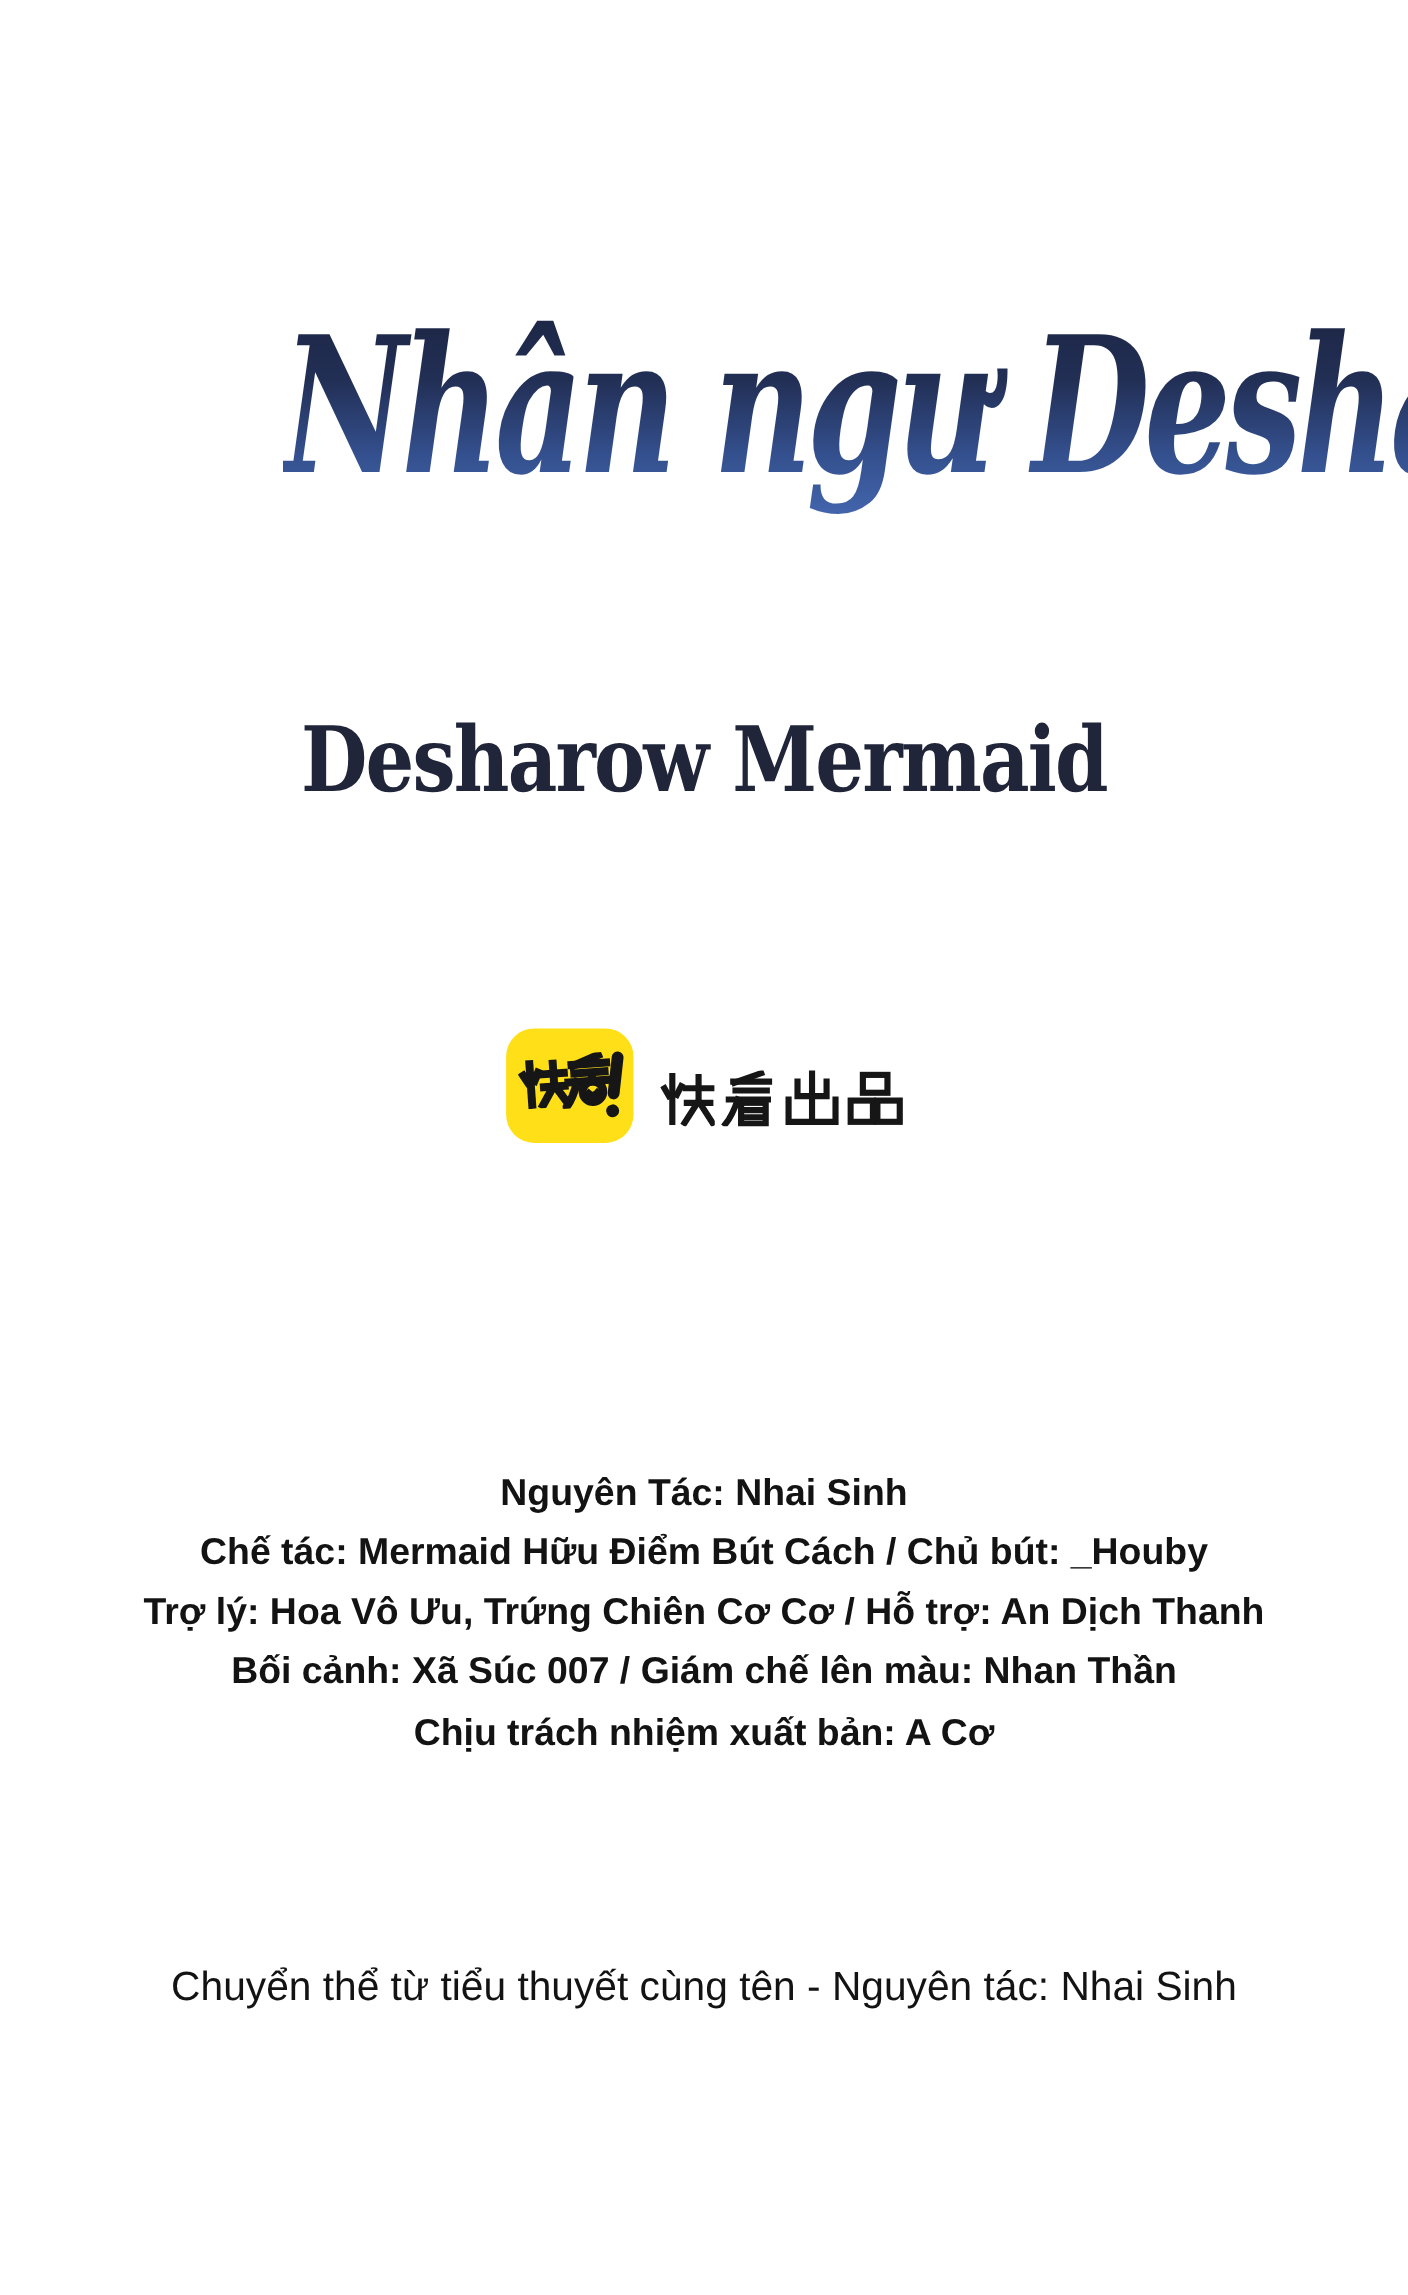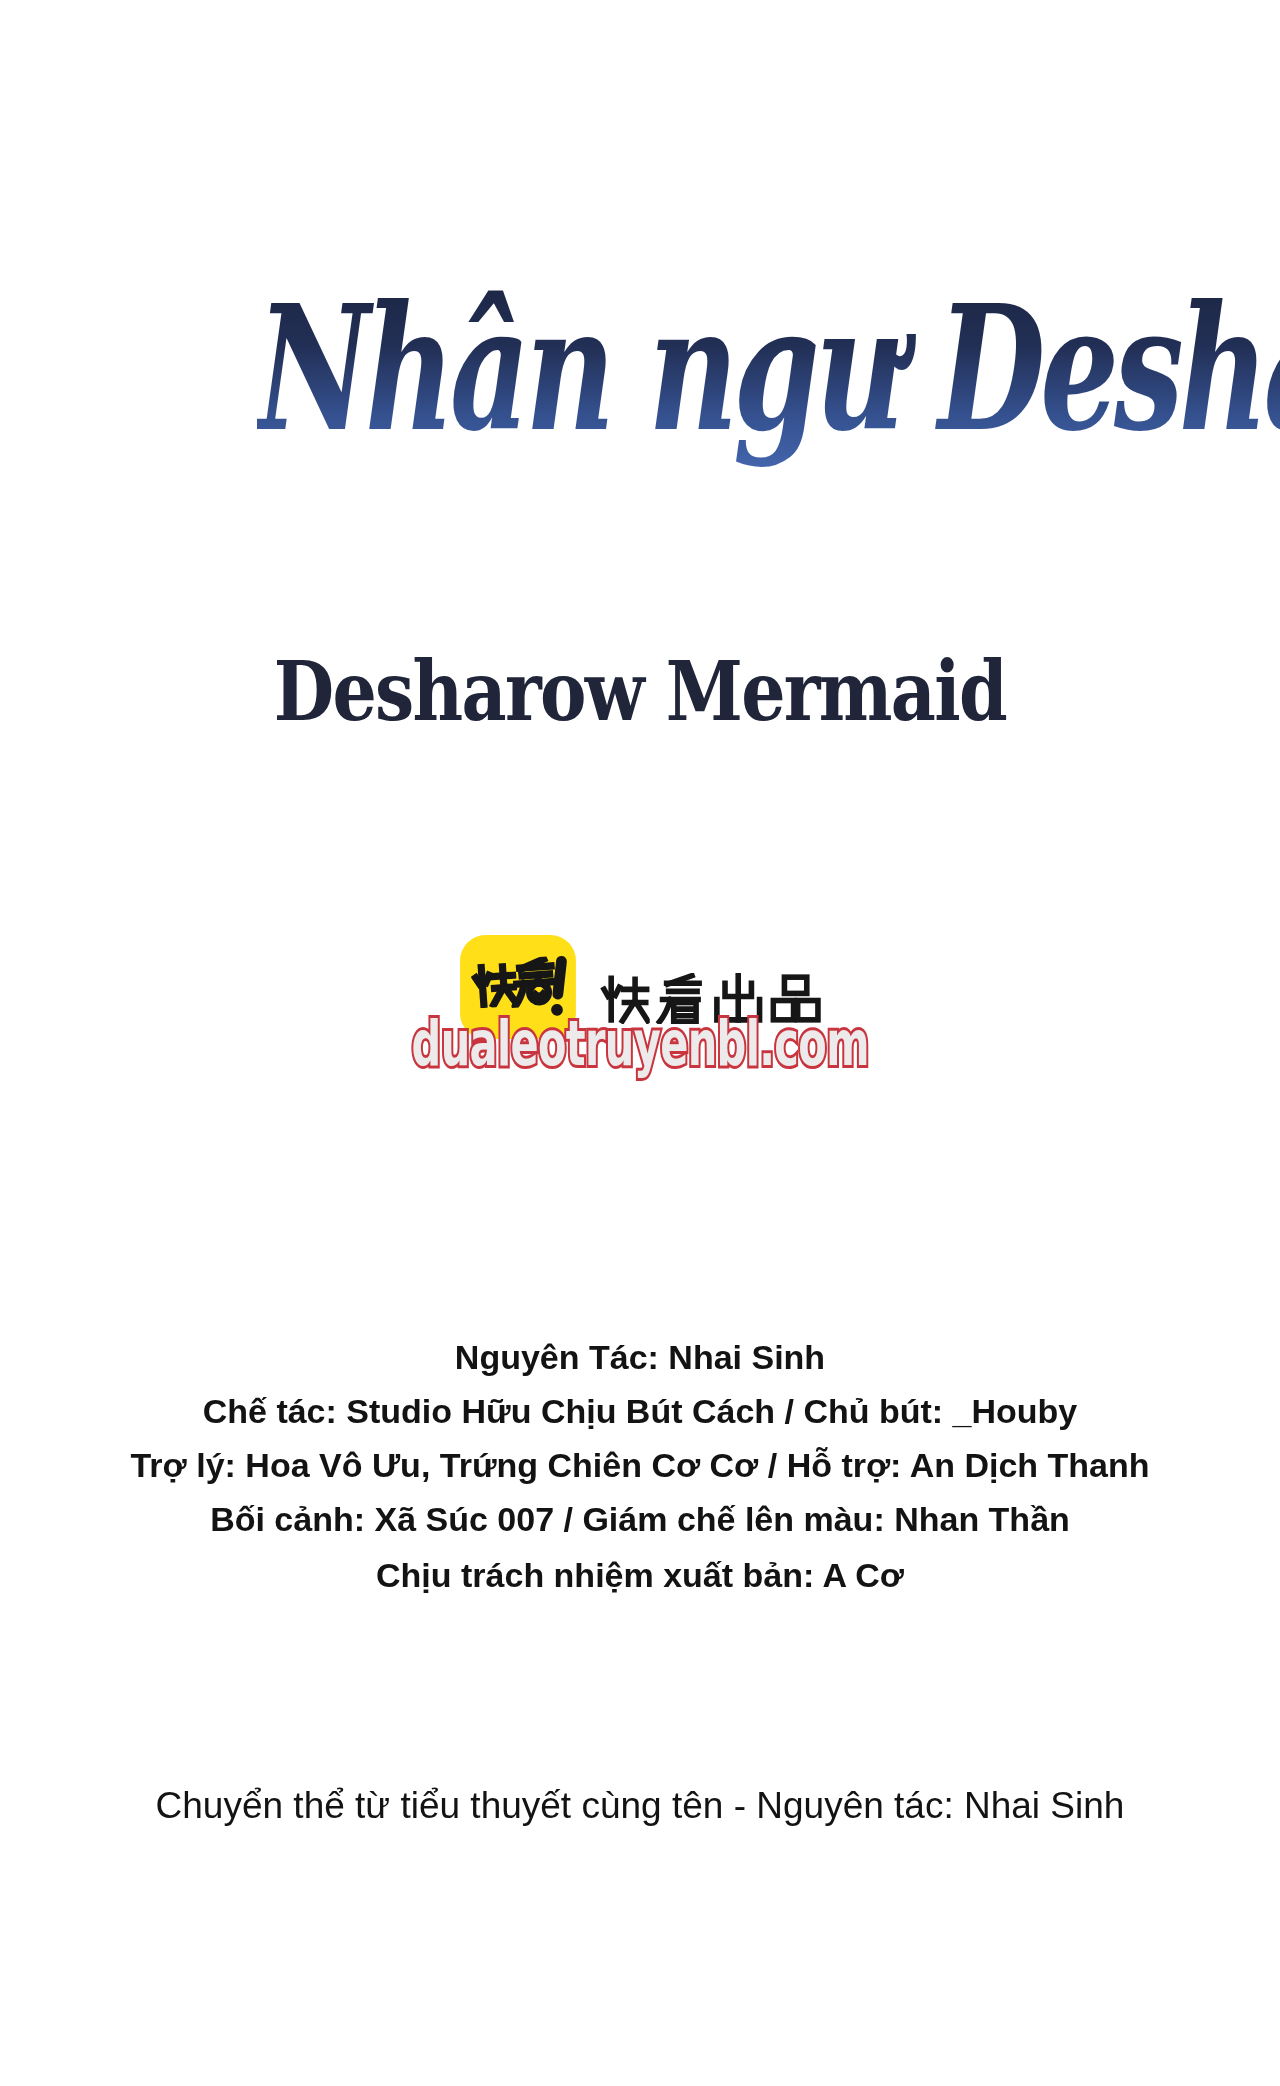--- a/index.html
+++ b/index.html
@@ -143,27 +143,24 @@
     <svg class="cjk-label-svg" width="222" height="55" viewBox="0 0 236 58" role="img" aria-label="快看出品">
       <g stroke="#161616" fill="none" stroke-linecap="square" stroke-width="11">
         <use href="#g-kuai" x="0" y="2" width="54" height="54"></use>
         <use href="#g-kan" x="60" y="2" width="54" height="54"></use>
         <use href="#g-chu" x="121" y="2" width="54" height="54"></use>
         <use href="#g-pin" x="182" y="2" width="54" height="54"></use>
       </g>
     </svg>
   </div>
 
-  <div class="center-row watermark-wrap">
-    <span class="watermark-text">dualeotruyenbl.com</span>
-  </div>
 
   <div class="center-row credits">
     <div class="credit-line">Nguyên Tác: Nhai Sinh</div>
-    <div class="credit-line">Chế tác: Studio Hữu Chịu Bút Cách / Chủ bút: _Houby</div>
+    <div class="credit-line">Chế tác: Mermaid Hữu Điểm Bút Cách / Chủ bút: _Houby</div>
     <div class="credit-line">Trợ lý: Hoa Vô Ưu, Trứng Chiên Cơ Cơ / Hỗ trợ: An Dịch Thanh</div>
     <div class="credit-line">Bối cảnh: Xã Súc 007 / Giám chế lên màu: Nhan Thần</div>
     <div class="credit-line last">Chịu trách nhiệm xuất bản: A Cơ</div>
   </div>
 
   <div class="center-row footer-wrap">
     <span class="footer-text">Chuyển thể từ tiểu thuyết cùng tên - Nguyên tác: Nhai Sinh</span>
   </div>
 
 </div>

